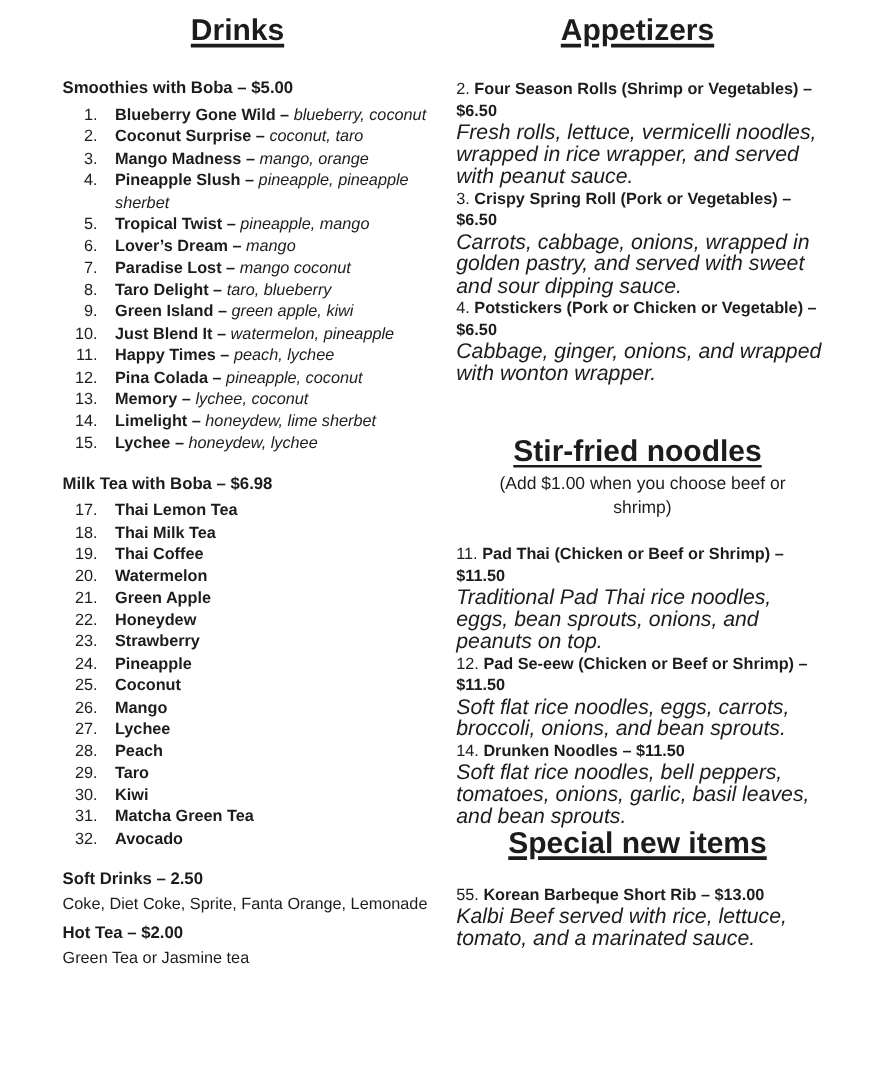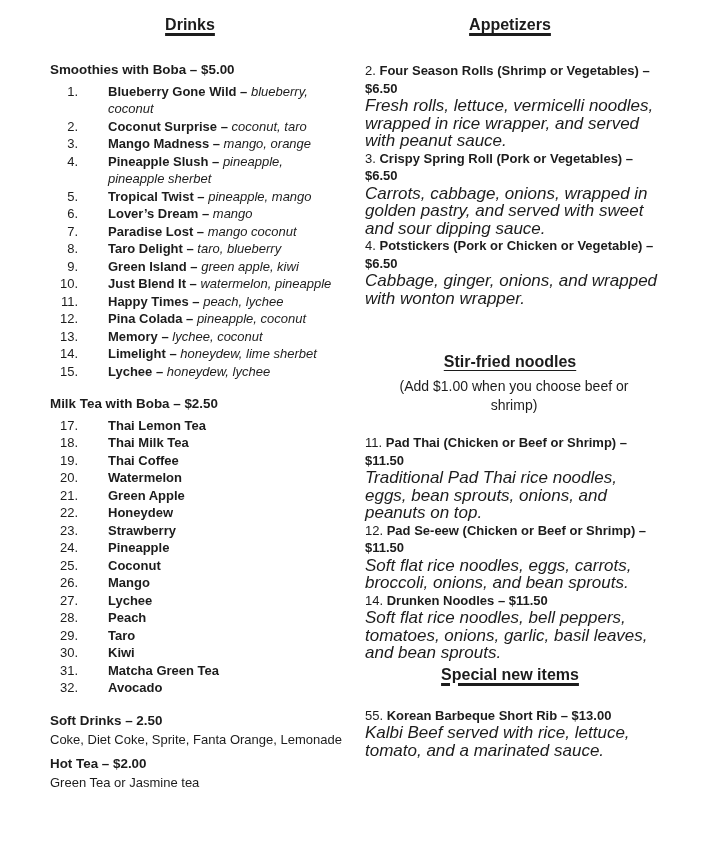--- a/index.html
+++ b/index.html
@@ -6,36 +6,36 @@
   .page{
     position:relative;width:703px;height:852px;background:#ffffff;
     font-family:"Liberation Sans",sans-serif;color:#1c1c1c;overflow:hidden;
     -webkit-font-smoothing:antialiased;
   }
   .col{position:absolute;top:0;}
   .col-left{left:50px;width:292px;}
   .col-right{left:365px;width:298px;}
 
   .heading{
-    font-size:16px;line-height:21px;font-weight:700;text-align:center;
+    font-size:24px;line-height:21px;font-weight:700;text-align:center;
     text-decoration:underline;text-decoration-thickness:2.5px;text-underline-offset:3px;
     margin:14px 0 0 0;
   }
   .col-left .heading{margin-right:12px;}
   .col-right .heading{margin-right:8px;}
 
   .sec-title{font-weight:700;font-size:13.4px;line-height:17.5px;margin:15px 0 0 0;}
   .mt-first{margin-top:26px;}
   .mt-hot{margin-top:6px;}
   .plain{margin:2px 0 0 0;font-size:13px;line-height:17.5px;}
 
   .drink-list{list-style:none;margin:4px 0 0 0;padding:0;font-size:13px;line-height:17.5px;}
   .drink-item{position:relative;}
   .drink-item .num{position:absolute;left:0;top:0;width:28px;text-align:right;font-weight:400;}
-  .drink-item .body{display:block;margin-left:58px;}
+  .drink-item .body{display:block;margin-left:42px;}
   .drink-item .body b{font-weight:700;}
   .drink-item .flavors{font-style:italic;font-weight:400;}
 
   .items{margin-top:27px;}
   .food-title{margin:0;font-size:13px;line-height:17.5px;}
   .food-title .tnum{font-weight:400;}
   .food-title b{font-weight:700;}
   .food-desc{margin:0;font-size:17px;line-height:17.5px;font-style:italic;}
 
   .stir-heading{margin-top:44px;text-decoration:underline;}
@@ -124,21 +124,21 @@
           <span class="num">14.</span>
           <span class="body"><b>Limelight –</b> <i class="flavors">honeydew, lime sherbet</i></span>
         </li>
 
         <li class="drink-item">
           <span class="num">15.</span>
           <span class="body"><b>Lychee –</b> <i class="flavors">honeydew, lychee</i></span>
         </li>
       </ul>
 
-    <p class="sec-title">Milk Tea with Boba – $2.50</p>
+    <p class="sec-title">Milk Tea with Boba – $6.98</p>
     <ul class="drink-list">
 
         <li class="drink-item">
           <span class="num">17.</span>
           <span class="body"><b>Thai Lemon Tea</b></span>
         </li>
 
         <li class="drink-item">
           <span class="num">18.</span>
           <span class="body"><b>Thai Milk Tea</b></span>

